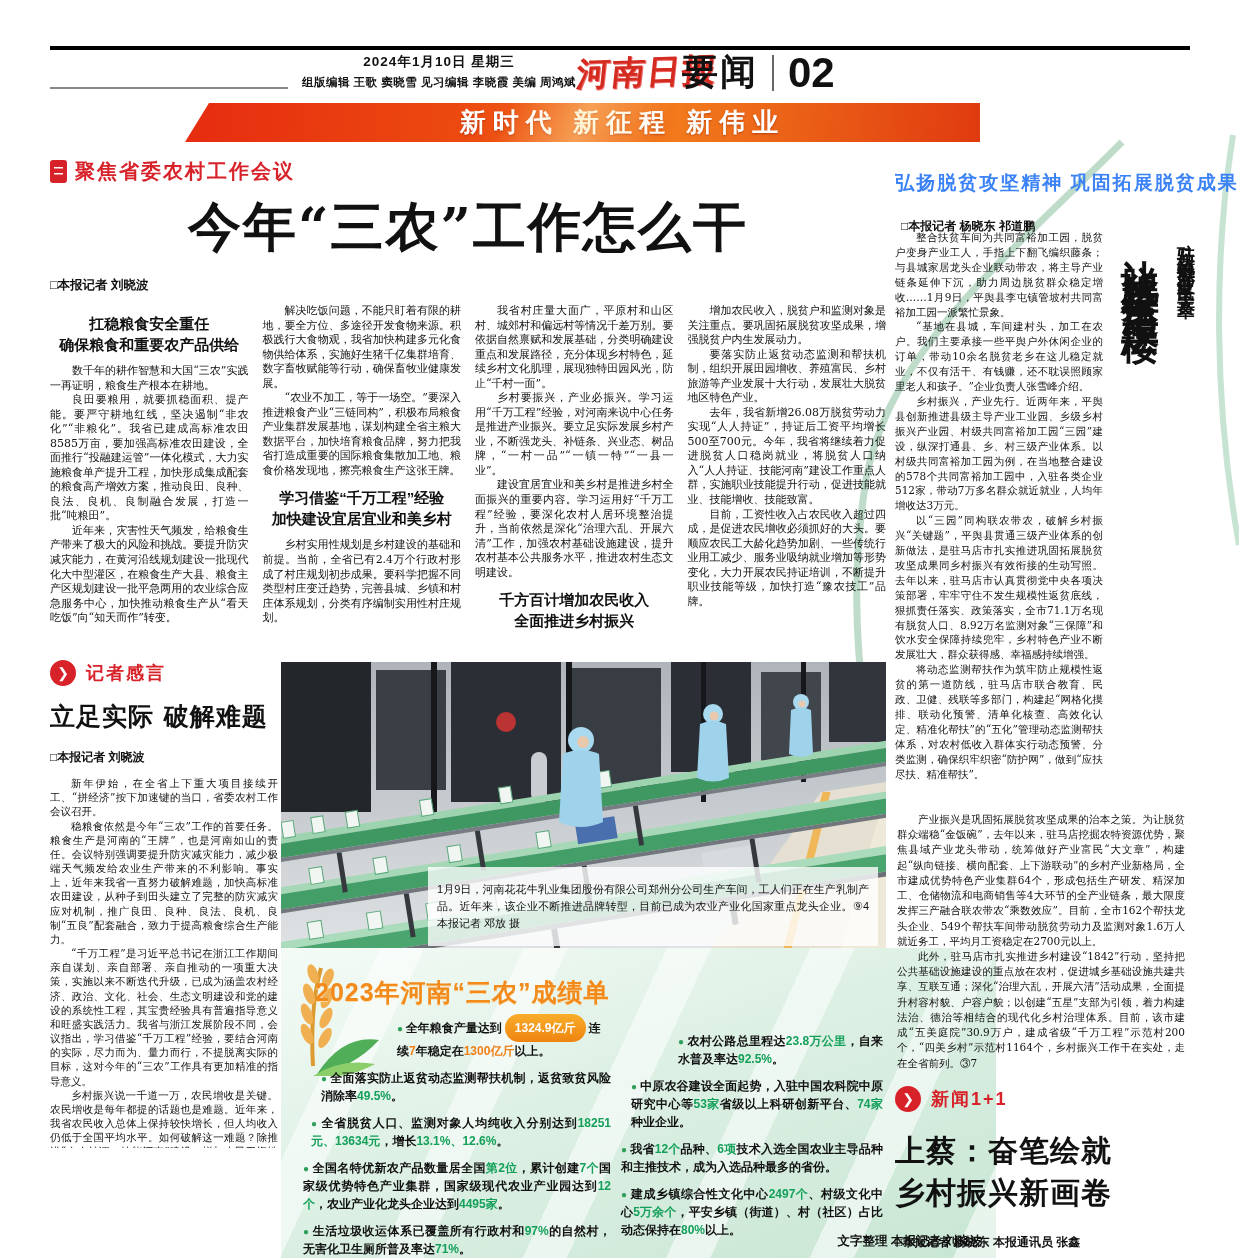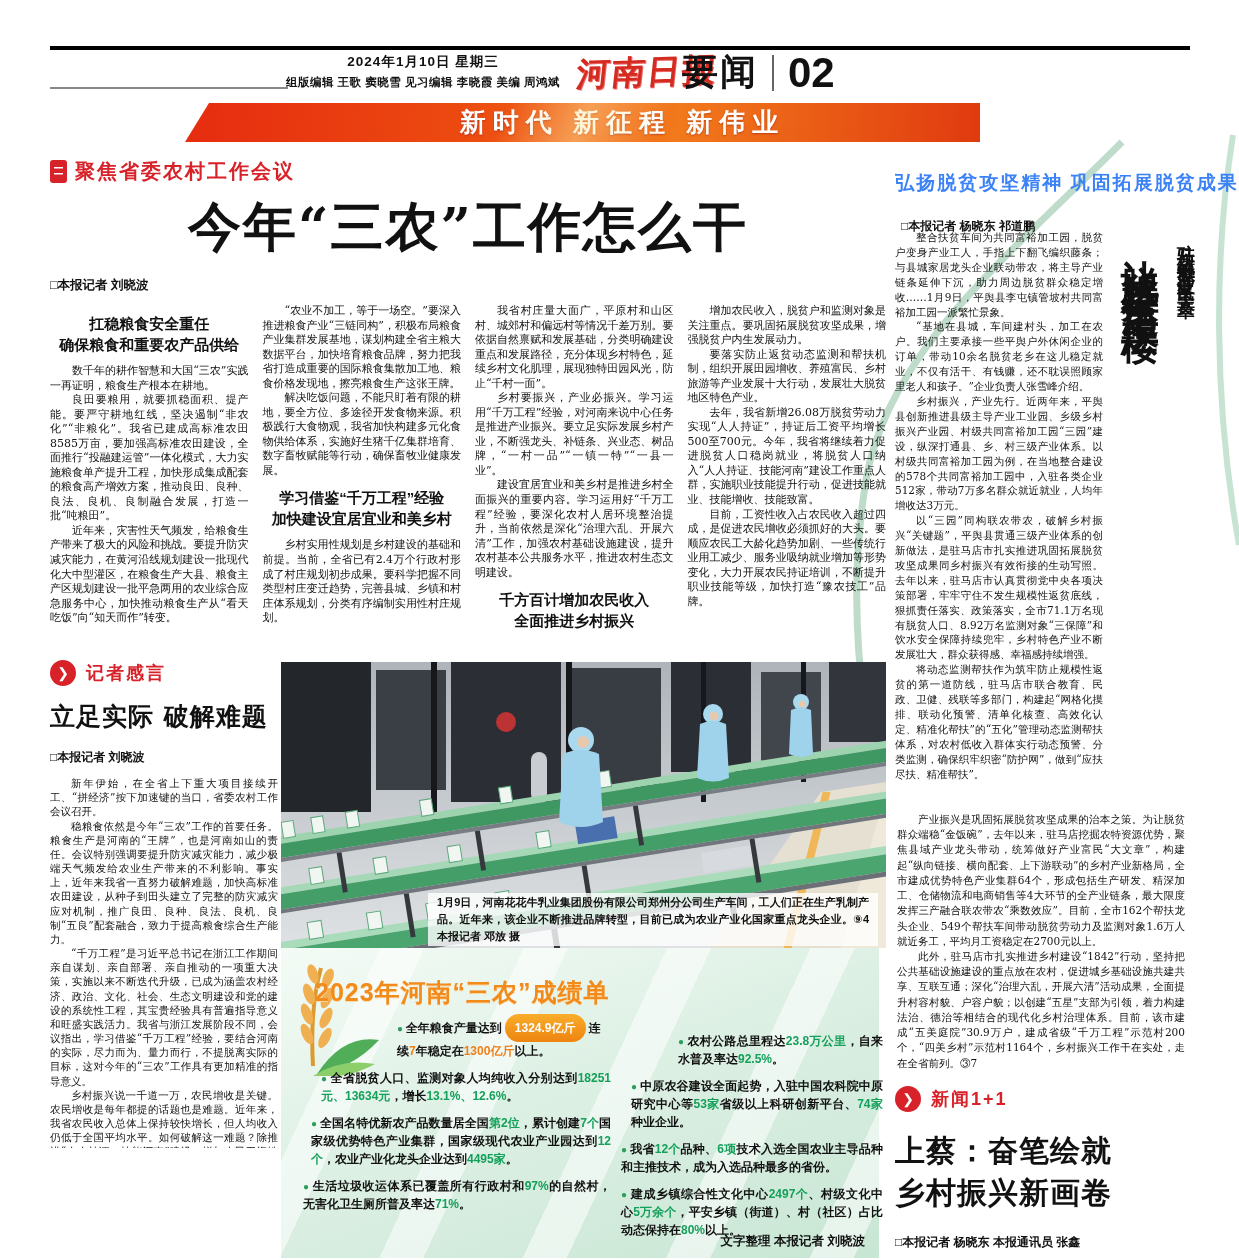--- a/index.html
+++ b/index.html
@@ -3,21 +3,21 @@
 <meta charset="utf-8">
 <style>
   html,body{margin:0;padding:0;background:#e9e9e9;}
   .page{position:relative;width:1239px;height:1260px;background:#fff;overflow:hidden;
         font-family:"Liberation Sans","DejaVu Sans",sans-serif;color:#111;}
   .serif{font-family:"DejaVu Serif","Liberation Serif",serif;}
 
   
   .top-rule{position:absolute;left:50px;top:46px;width:1140px;height:3.5px;background:#000;}
   .date-rule{position:absolute;left:50px;top:87px;width:238px;height:1.5px;background:#888;}
-  .date-block{position:absolute;left:280px;top:53px;width:286px;text-align:center;}
+  .date-block{position:absolute;left:296px;top:53px;width:286px;text-align:center;}
   .date-line{font-size:13.5px;font-weight:700;letter-spacing:1px;}
   .editors-line{font-size:11.5px;font-weight:700;margin-top:4px;letter-spacing:.5px;}
   .masthead{position:absolute;left:577px;top:50px;font-family:"DejaVu Serif","Liberation Serif",serif;
             font-size:33px;font-weight:900;color:#d42b20;transform:skewX(-8deg) rotate(-2deg);
             letter-spacing:2px;text-shadow:1px 1px 0 #e66;}
   .section-block{position:absolute;left:682px;top:48px;display:flex;align-items:center;}
   .section-name{font-size:36px;font-weight:900;letter-spacing:2px;}
   .section-bar{display:inline-block;width:2px;height:36px;background:#666;margin:0 14px;}
   .page-no{font-size:42px;font-weight:700;}
 
@@ -59,24 +59,24 @@
   .badge-label{font-size:18px;font-weight:900;color:#d8222a;letter-spacing:2px;}
   .comm-title{margin-top:14px;font-size:25px;font-weight:900;letter-spacing:1px;}
   .comm-byline{margin-top:16px;font-size:12px;font-weight:700;}
   .comm-body{margin-top:10px;height:372px;overflow:hidden;
              font-family:"DejaVu Serif","Liberation Serif",serif;
              font-size:10.5px;line-height:1.35;text-align:justify;}
 
   
   .photo{position:absolute;left:281px;top:662px;width:605px;height:286px;overflow:hidden;}
   .caption{position:absolute;right:8px;bottom:2px;width:432px;background:rgba(255,255,255,.8);
-           padding:1px 9px;font-size:11px;font-weight:700;line-height:1.55;text-align:justify;margin-left:17px;}
-
-  
-  .scoreboard{position:absolute;left:281px;top:948px;width:598px;height:310px;
+           padding:14px 9px;font-size:11px;font-weight:400;line-height:1.55;text-align:justify;margin-left:17px;}
+
+  
+  .scoreboard{position:absolute;left:281px;top:948px;width:715px;height:310px;
       background:
         repeating-linear-gradient(115deg,rgba(255,255,255,0) 0 90px,rgba(255,255,255,.55) 90px 130px),
         linear-gradient(160deg,#f4fbf6 0%,#ddf0e4 45%,#c8e6d4 100%);}
   .sb-title{position:absolute;left:34px;top:28px;font-size:25px;font-weight:900;letter-spacing:1px;
             color:#f28a1c;text-shadow:0 1px 0 #fbd9a4;}
   .sb-left{position:absolute;left:22px;top:66px;width:308px;}
   .sb-right{position:absolute;left:340px;top:84px;width:262px;}
   .sb-item{font-size:12px;font-weight:700;line-height:1.5;margin-bottom:9px;text-align:justify;}
   .sb-left .sb-item:nth-child(1){margin-left:94px;text-align:left;}
   .sb-left .sb-item:nth-child(2){margin-left:18px;}
@@ -147,22 +147,22 @@
       <span class="kicker">聚焦省委农村工作会议</span>
     </div>
     <div class="headline serif">今年“三农”工作怎么干</div>
     <div class="lead-byline">□本报记者 刘晓波</div>
     <div class="lead-cols" id="lead-flow">
         <h3 class="art-h">扛稳粮食安全重任
 确保粮食和重要农产品供给</h3>
         <p class="art-p">数千年的耕作智慧和大国“三农”实践一再证明，粮食生产根本在耕地。</p>
         <p class="art-p">良田要粮用，就要抓稳面积、提产能。要严守耕地红线，坚决遏制“非农化”“非粮化”。我省已建成高标准农田8585万亩，要加强高标准农田建设，全面推行“投融建运管”一体化模式，大力实施粮食单产提升工程，加快形成集成配套的粮食高产增效方案，推动良田、良种、良法、良机、良制融合发展，打造一批“吨粮田”。</p>
         <p class="art-p">近年来，灾害性天气频发，给粮食生产带来了极大的风险和挑战。要提升防灾减灾能力，在黄河沿线规划建设一批现代化大中型灌区，在粮食生产大县、粮食主产区规划建设一批平急两用的农业综合应急服务中心，加快推动粮食生产从“看天吃饭”向“知天而作”转变。</p>
+        <p class="art-p">解决吃饭问题，不能只盯着有限的耕地，要全方位、多途径开发食物来源。积极践行大食物观，我省加快构建多元化食物供给体系，实施好生猪千亿集群培育、数字畜牧赋能等行动，确保畜牧业健康发展。</p>
         <p class="art-p">“农业不加工，等于一场空。”要深入推进粮食产业“三链同构”，积极布局粮食产业集群发展基地，谋划构建全省主粮大数据平台，加快培育粮食品牌，努力把我省打造成重要的国际粮食集散加工地、粮食价格发现地，擦亮粮食生产这张王牌。</p>
-        <p class="art-p">解决吃饭问题，不能只盯着有限的耕地，要全方位、多途径开发食物来源。积极践行大食物观，我省加快构建多元化食物供给体系，实施好生猪千亿集群培育、数字畜牧赋能等行动，确保畜牧业健康发展。</p>
         <h3 class="art-h">学习借鉴“千万工程”经验
 加快建设宜居宜业和美乡村</h3>
         <p class="art-p">乡村实用性规划是乡村建设的基础和前提。当前，全省已有2.4万个行政村形成了村庄规划初步成果。要科学把握不同类型村庄变迁趋势，完善县城、乡镇和村庄体系规划，分类有序编制实用性村庄规划。</p>
         <p class="art-p">我省村庄量大面广，平原村和山区村、城郊村和偏远村等情况千差万别。要依据自然禀赋和发展基础，分类明确建设重点和发展路径，充分体现乡村特色，延续乡村文化肌理，展现独特田园风光，防止“千村一面”。</p>
         <p class="art-p">乡村要振兴，产业必振兴。学习运用“千万工程”经验，对河南来说中心任务是推进产业振兴。要立足实际发展乡村产业，不断强龙头、补链条、兴业态、树品牌，“一村一品”“一镇一特”“一县一业”。</p>
         <p class="art-p">建设宜居宜业和美乡村是推进乡村全面振兴的重要内容。学习运用好“千万工程”经验，要深化农村人居环境整治提升，当前依然是深化“治理六乱、开展六清”工作，加强农村基础设施建设，提升农村基本公共服务水平，推进农村生态文明建设。</p>
         <h3 class="art-h">千方百计增加农民收入
 全面推进乡村振兴</h3>
         <p class="art-p">增加农民收入，脱贫户和监测对象是关注重点。要巩固拓展脱贫攻坚成果，增强脱贫户内生发展动力。</p>
         <p class="art-p">要落实防止返贫动态监测和帮扶机制，组织开展田园增收、养殖富民、乡村旅游等产业发展十大行动，发展壮大脱贫地区特色产业。</p>
@@ -296,20 +296,21 @@
         <ellipse cx="43" cy="62" rx="5" ry="11" transform="rotate(26 43 62)"></ellipse>
         <ellipse cx="24" cy="78" rx="5" ry="11" transform="rotate(-24 24 78)"></ellipse>
         <ellipse cx="42" cy="82" rx="5" ry="11" transform="rotate(28 42 82)"></ellipse>
       </g>
       <path d="M34,118 Q60,78 96,84 Q70,112 34,118" fill="#4fae57"></path>
       <path d="M30,120 Q58,102 92,108 Q64,124 30,120" fill="#8ccf6a"></path>
     </svg>
     <div class="sb-title">2023年河南“三农”成绩单</div>
     <div class="sb-left" id="sb-left">
         <div class="sb-item"><span class="seg-dot">● </span><span class="seg-k">全年粮食产量达到</span><span class="seg-badge">1324.9亿斤</span><span class="seg-k">连续</span><span class="seg-o">7</span><span class="seg-k">年稳定在</span><span class="seg-o">1300亿斤</span><span class="seg-k">以上。</span></div>
+        <div class="sb-item"><span class="seg-dot">● </span><span class="seg-k">全面落实防止返贫动态监测帮扶机制，返贫致贫风险消除率</span><span class="seg-g">49.5%</span><span class="seg-k">。</span></div>
         <div class="sb-item"><span class="seg-dot">● </span><span class="seg-k">全省脱贫人口、监测对象人均纯收入分别达到</span><span class="seg-g">18251元、13634元</span><span class="seg-k">，增长</span><span class="seg-g">13.1%、12.6%</span><span class="seg-k">。</span></div>
         <div class="sb-item"><span class="seg-dot">● </span><span class="seg-k">全国名特优新农产品数量居全国</span><span class="seg-g">第2位</span><span class="seg-k">，累计创建</span><span class="seg-g">7个</span><span class="seg-k">国家级优势特色产业集群，国家级现代农业产业园达到</span><span class="seg-g">12个</span><span class="seg-k">，农业产业化龙头企业达到</span><span class="seg-g">4495家</span><span class="seg-k">。</span></div>
         <div class="sb-item"><span class="seg-dot">● </span><span class="seg-k">生活垃圾收运体系已覆盖所有行政村和</span><span class="seg-g">97%</span><span class="seg-k">的自然村，无害化卫生厕所普及率达</span><span class="seg-g">71%</span><span class="seg-k">。</span></div>
       </div>
     <div class="sb-right" id="sb-right">
         <div class="sb-item"><span class="seg-dot">● </span><span class="seg-k">农村公路总里程达</span><span class="seg-g">23.8万公里</span><span class="seg-k">，自来水普及率达</span><span class="seg-g">92.5%</span><span class="seg-k">。</span></div>
         <div class="sb-item"><span class="seg-dot">● </span><span class="seg-k">中原农谷建设全面起势，入驻中国农科院中原研究中心等</span><span class="seg-g">53家</span><span class="seg-k">省级以上科研创新平台、</span><span class="seg-g">74家</span><span class="seg-k">种业企业。</span></div>
         <div class="sb-item"><span class="seg-dot">● </span><span class="seg-k">我省</span><span class="seg-g">12个</span><span class="seg-k">品种、</span><span class="seg-g">6项</span><span class="seg-k">技术入选全国农业主导品种和主推技术，成为入选品种最多的省份。</span></div>
         <div class="sb-item"><span class="seg-dot">● </span><span class="seg-k">建成乡镇综合性文化中心</span><span class="seg-g">2497个</span><span class="seg-k">、村级文化中心</span><span class="seg-g">5万余个</span><span class="seg-k">，平安乡镇（街道）、村（社区）占比动态保持在</span><span class="seg-g">80%</span><span class="seg-k">以上。</span></div>
       </div>

